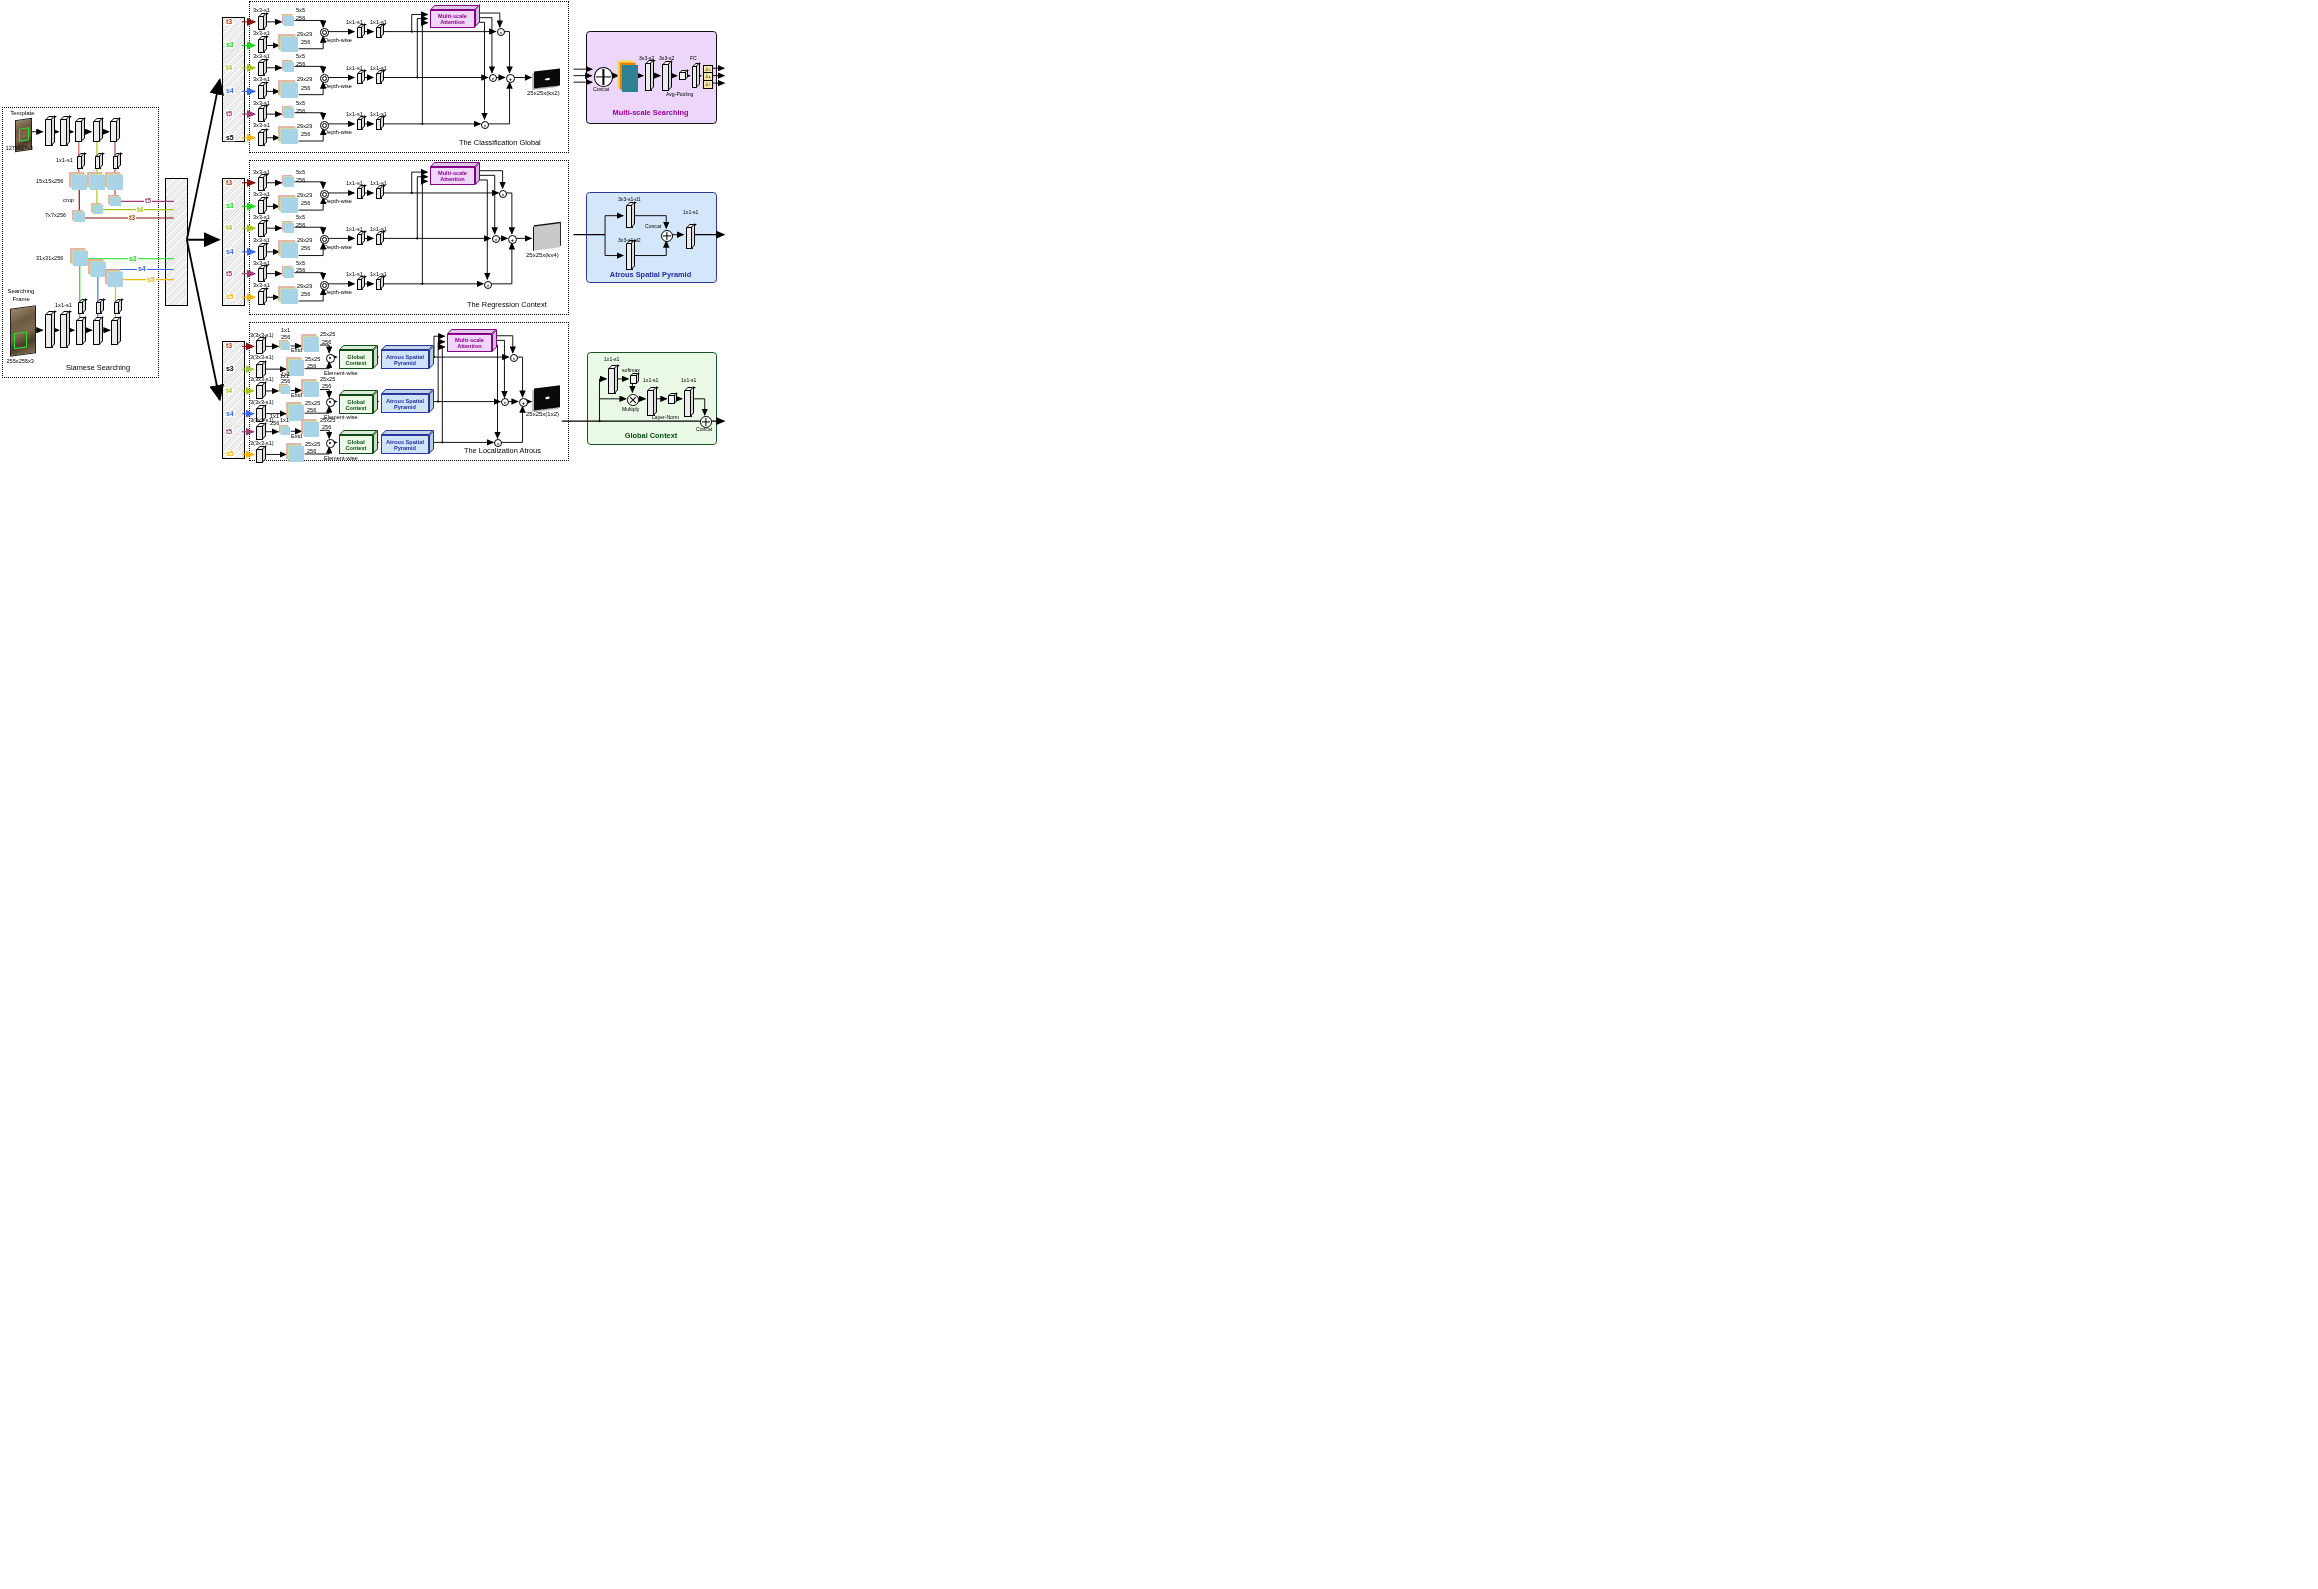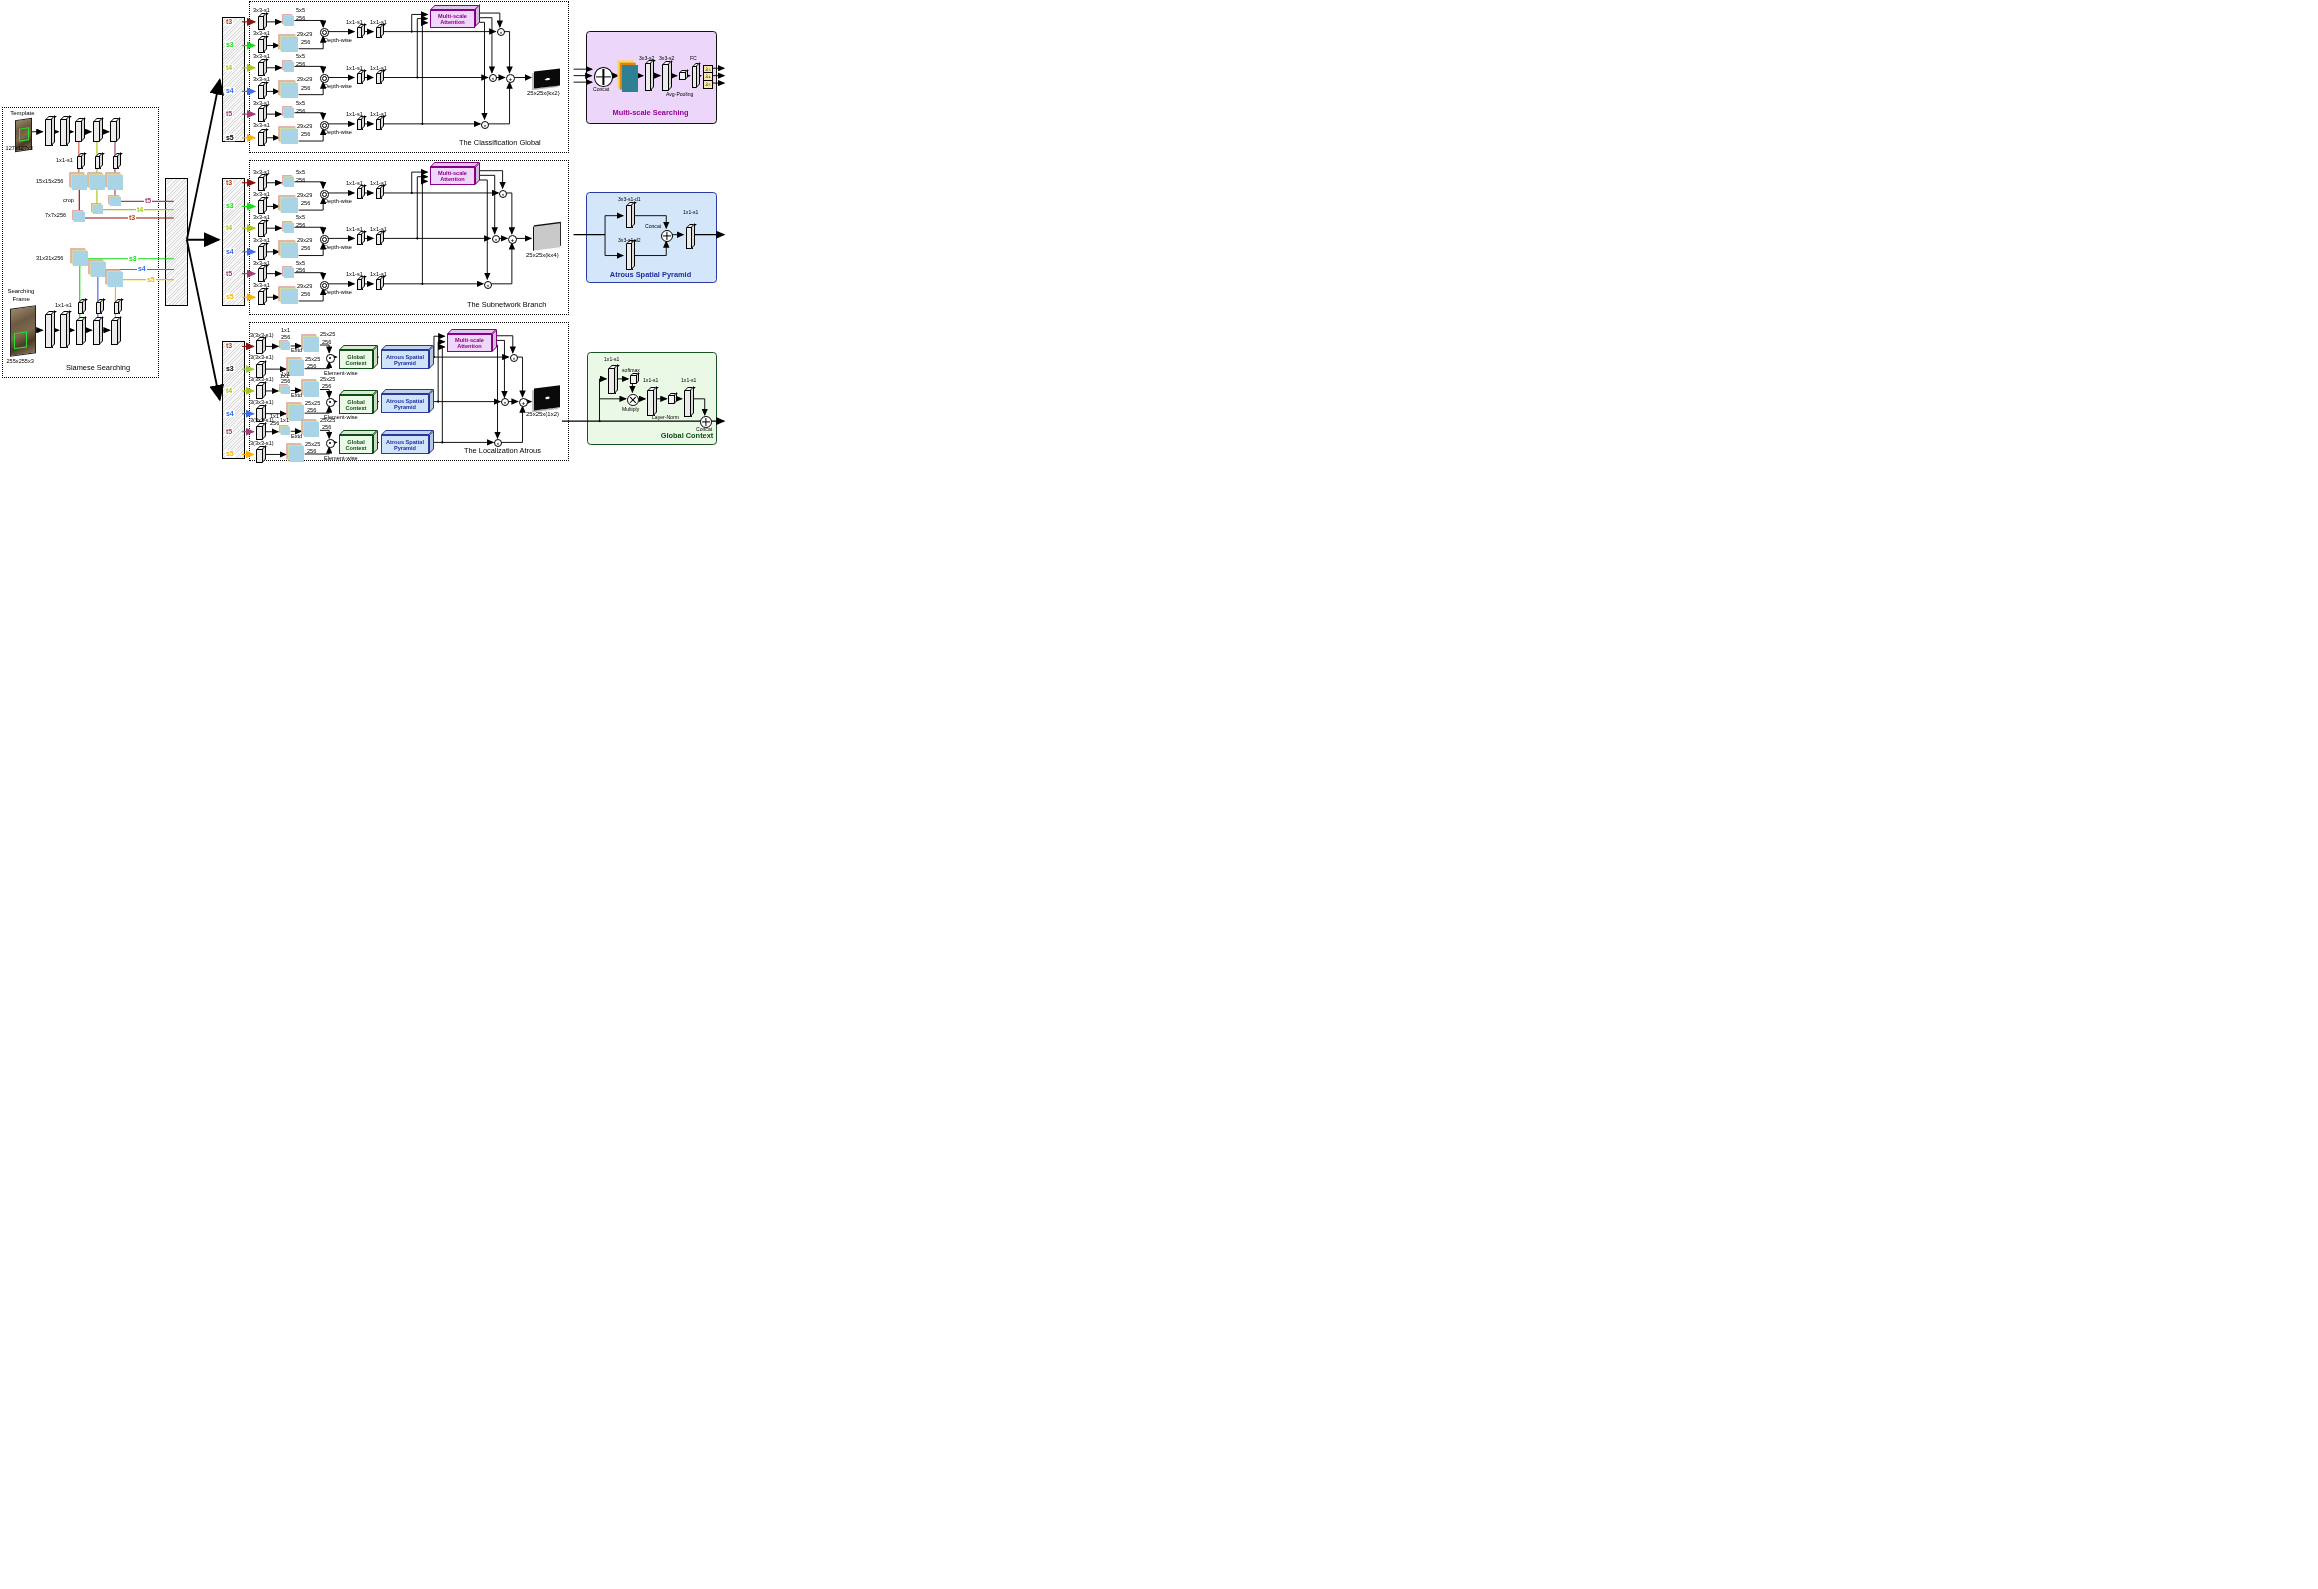--- a/index.html
+++ b/index.html
@@ -508,21 +508,21 @@
   <div class="box3d" style="left:430px;top:167px;width:43px;height:16px;background:#f0d6fa;border-color:#8b008b;color:#8b008b;font-size:5.6px;">
     <span>Multi-scale</span>
     <span>Attention</span>
   </div>
   <div class="circ" style="left:499px;top:190px;width:6px;height:6px;font-size:4.2px;">×</div>
   <div class="circ" style="left:492px;top:235px;width:6px;height:6px;font-size:4.2px;">×</div>
   <div class="circ" style="left:484px;top:281px;width:6px;height:6px;font-size:4.2px;">×</div>
   <div class="circ" style="left:508px;top:235px;width:7px;height:7px;font-size:5.6px;">+</div>
   <div class="map" style="left:533px;top:225px;width:26.4px;height:24px;background:#c9c9c9;border-left:1.9px solid #111;box-shadow:0.9px -1.4px 0 #111;"></div>
   <div class="L f13" style="left:526px;top:252px;">25x25x(kx4)</div>
-  <div class="L f16" style="left:467px;top:301px;">The Subnetwork Branch</div>
+  <div class="L f16" style="left:467px;top:301px;">The Regression Context</div>
 
   <div class="L chip" style="left:225px;top:346px;color:#b5430b;">t3</div>
   <div class="L chip" style="left:225px;top:369px;color:#000;">s3</div>
   <div class="L chip" style="left:225px;top:391px;color:#a7c615;">t4</div>
   <div class="L chip" style="left:225px;top:414px;color:#3a6bf0;">s4</div>
   <div class="L chip" style="left:225px;top:432px;color:#a23d75;">t5</div>
   <div class="L chip" style="left:225px;top:454px;color:#f8b300;">s5</div>
 
   <div class="L f12" style="left:250px;top:333px;">3(3x3-s1)</div>
   <div class="slab" style="left:256px;top:340px;width:5.1px;height:11.6px;"></div>
@@ -661,16 +661,16 @@
   <div class="circ xdiag" style="left:627px;top:394px;width:9.7px;height:9.7px;border-width:1.2px;"></div>
   <div class="L" style="left:622px;top:407px;">Multiply</div>
   <div class="L" style="left:643px;top:378px;">1x1-s1</div>
   <div class="slab" style="left:647px;top:390px;width:5.6px;height:24px;"></div>
   <div class="cube" style="left:668px;top:395px;width:4.6px;height:7.4px;"></div>
   <div class="L" style="left:652px;top:415px;">Layer-Norm</div>
   <div class="L" style="left:681px;top:378px;">1x1-s1</div>
   <div class="slab" style="left:684px;top:390px;width:5.6px;height:25px;"></div>
   <div class="circ cross" style="left:700px;top:416px;width:9.7px;height:9.7px;border-width:1.2px;"></div>
   <div class="L" style="left:696px;top:427px;">Concat</div>
-  <div class="L f16 ctr" style="left:587px;top:432px;width:128px;color:#0f4d16;font-weight:bold;margin-left:36px;">Global Context</div>
+  <div class="L f16 ctr" style="left:587px;top:432px;width:128px;color:#0f4d16;font-weight:bold;">Global Context</div>
 
 </div>
 
 
 </body></html>

